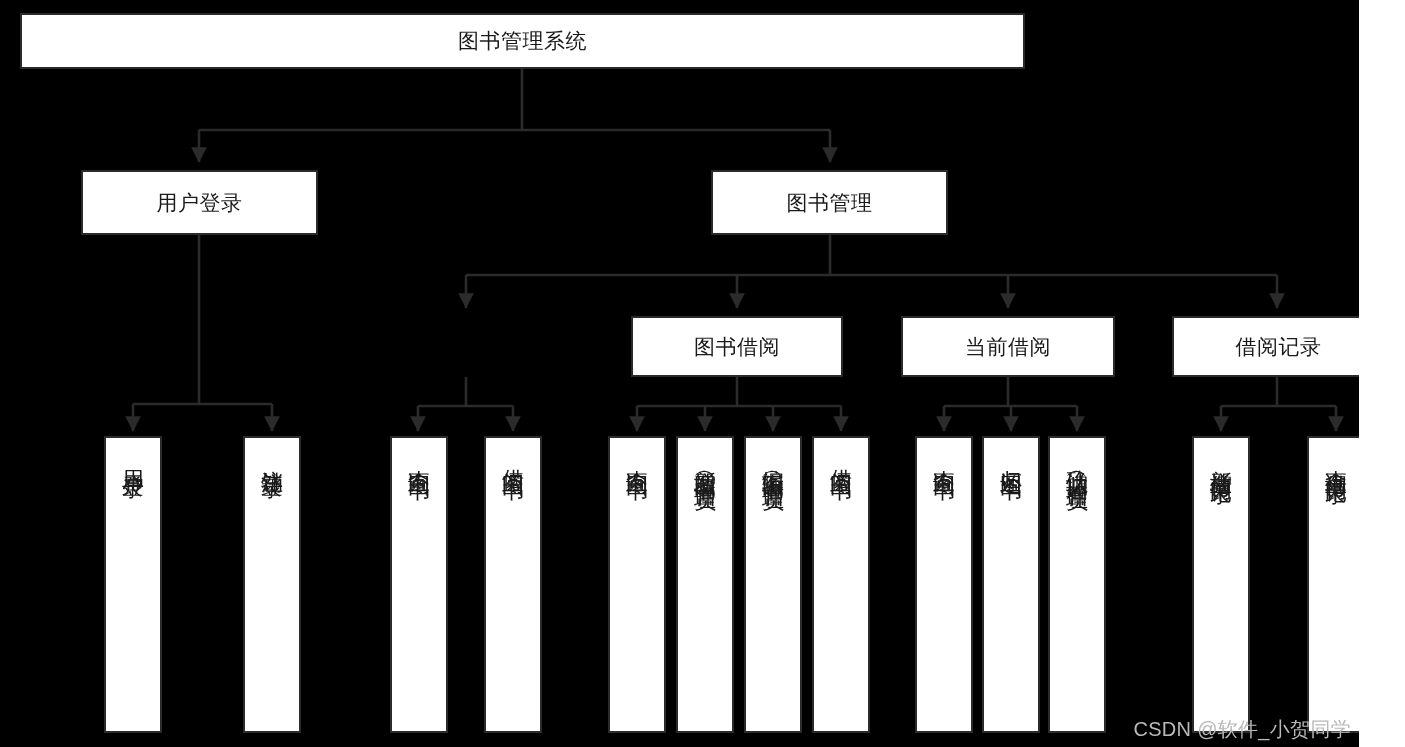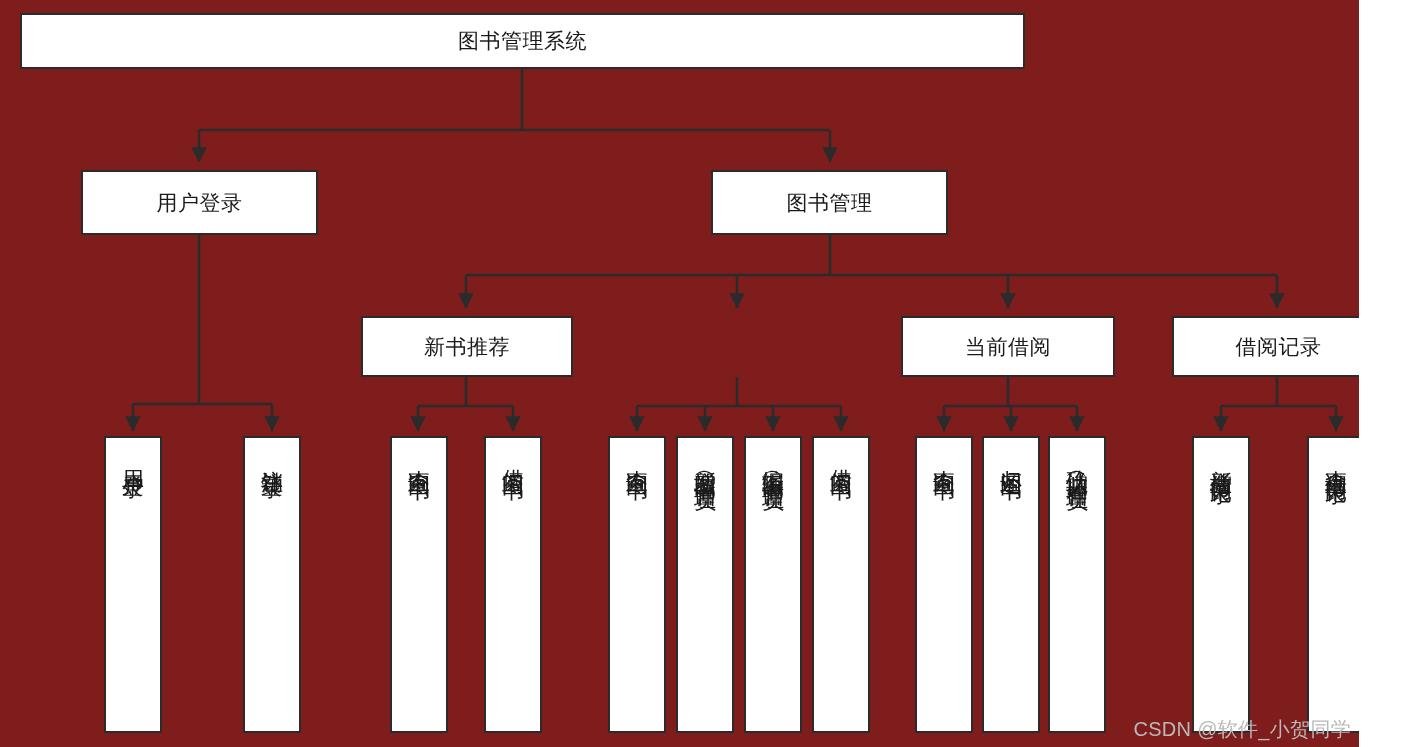--- a/index.html
+++ b/index.html
@@ -8,21 +8,21 @@
     padding: 0;
     background: #ffffff;
   }
   body {
     font-family: "Liberation Sans", "DejaVu Sans", sans-serif;
   }
   #canvas {
     position: relative;
     width: 1359px;
     height: 747px;
-    background: #7f1d1d;
+    background: #000000;
     overflow: hidden;
   }
   #edges {
     position: absolute;
     left: 0;
     top: 0;
     width: 1405px;
     height: 747px;
     pointer-events: none;
   }
@@ -136,24 +136,24 @@
   </div>
 
   <div class="node h" style="left:81px; top:170px; width:237px; height:65px;">
     <span class="lbl">用户登录</span>
   </div>
 
   <div class="node h" style="left:711px; top:170px; width:237px; height:65px;">
     <span class="lbl">图书管理</span>
   </div>
 
-  <div class="node h" style="left:361px; top:316px; width:212px; height:61px;">
-    <span class="lbl">新书推荐</span>
-  </div>
-
+
+  <div class="node h" style="left:631px; top:316px; width:212px; height:61px;">
+    <span class="lbl">图书借阅</span>
+  </div>
 
   <div class="node h" style="left:901px; top:316px; width:214px; height:61px;">
     <span class="lbl">当前借阅</span>
   </div>
 
   <div class="node h" style="left:1172px; top:316px; width:213px; height:61px;align-items:center;">
     <span class="lbl">借阅记录</span>
   </div>
 
   <div class="node v" style="left:104px; top:436px; width:58px; height:297px;">

